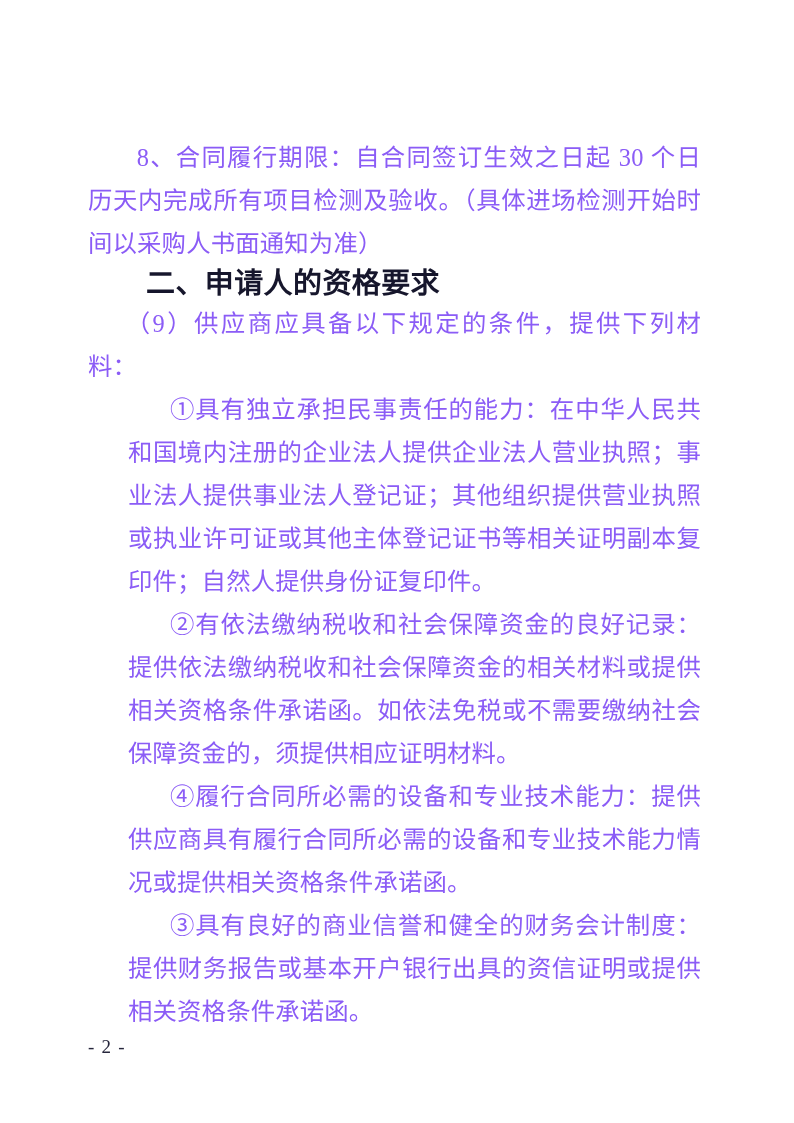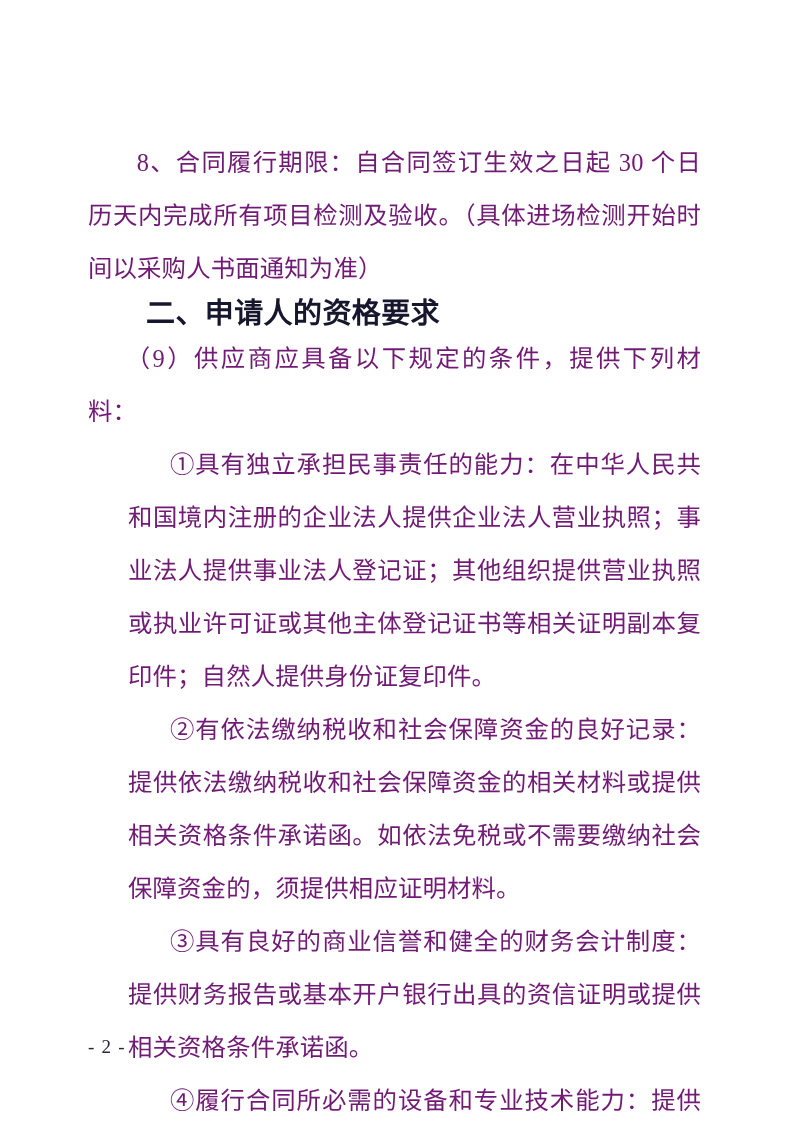--- a/index.html
+++ b/index.html
@@ -29,25 +29,25 @@
   .body-column {
     position: absolute;
     left: 88px;
     top: 136px;
     width: 613px;
   }
 
   .para {
     margin: 0;
     font-size: 24.4px;
-    line-height: 53px;
+    line-height: 43px;
     letter-spacing: 0.15px;
     text-align: justify;
     text-justify: inter-character;
-    color: #701a75;
+    color: #8b5cf6;
     word-break: break-all;
   }
 
   
   .para.indent-2 {
     text-indent: 2em;
   }
 
   
   .para.indent-circled {
@@ -90,22 +90,22 @@
     <p class="para indent-2">8、合同履行期限：自合同签订生效之日起 30 个日历天内完成所有项目检测及验收。（具体进场检测开始时间以采购人书面通知为准）</p>
 
     <p class="heading">二、申请人的资格要求</p>
 
     <p class="para indent-paren">（9）供应商应具备以下规定的条件，提供下列材料：</p>
 
     <p class="para indent-circled">①具有独立承担民事责任的能力：在中华人民共和国境内注册的企业法人提供企业法人营业执照；事业法人提供事业法人登记证；其他组织提供营业执照或执业许可证或其他主体登记证书等相关证明副本复印件；自然人提供身份证复印件。</p>
 
     <p class="para indent-circled">②有依法缴纳税收和社会保障资金的良好记录：提供依法缴纳税收和社会保障资金的相关材料或提供相关资格条件承诺函。如依法免税或不需要缴纳社会保障资金的，须提供相应证明材料。</p>
 
+    <p class="para indent-circled">④履行合同所必需的设备和专业技术能力：提供供应商具有履行合同所必需的设备和专业技术能力情况或提供相关资格条件承诺函。</p>
+
     <p class="para indent-circled">③具有良好的商业信誉和健全的财务会计制度：提供财务报告或基本开户银行出具的资信证明或提供相关资格条件承诺函。</p>
-
-    <p class="para indent-circled">④履行合同所必需的设备和专业技术能力：提供供应商具有履行合同所必需的设备和专业技术能力情况或提供相关资格条件承诺函。</p>
 
 
   </div>
 
   <div class="footer-page-number">- 2 -</div>
 
 </div>
 
 </body></html>

